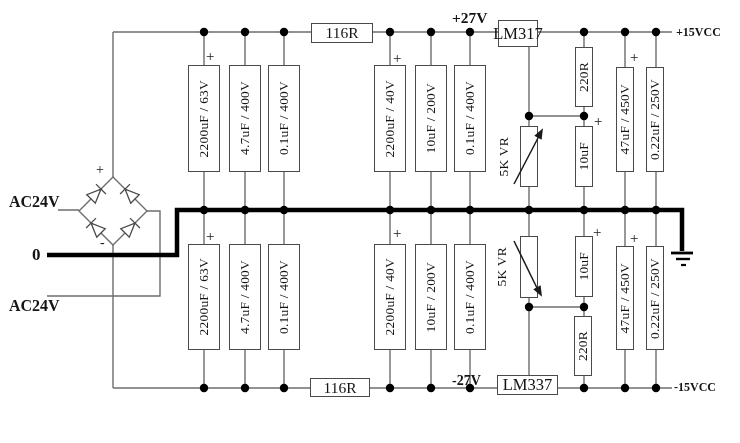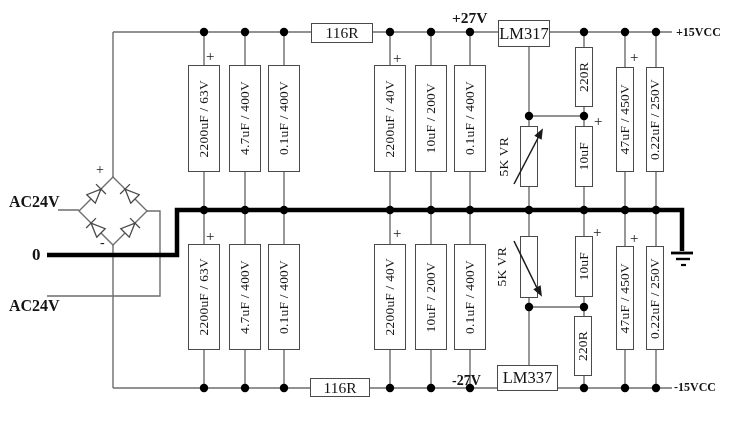--- a/index.html
+++ b/index.html
@@ -137,24 +137,24 @@
     <span class="vtext">0.1uF / 400V</span>
     </div>
 
   <div class="box" style="left:311px;top:23px;width:62px;height:20px">
     <span class="htext">116R</span>
     </div>
   <div class="box" style="left:310px;top:378px;width:60px;height:19px">
     <span class="htext">116R</span>
     </div>
 
-  <div class="box" style="left:498px;top:20px;width:52px;height:27px">
+  <div class="box" style="left:498px;top:20px;width:40px;height:27px">
     <span class="regtext">LM317</span>
     </div>
-  <div class="box" style="left:497px;top:365px;width:61px;height:26px">
+  <div class="box" style="left:497px;top:375px;width:61px;height:20px">
     <span class="regtext">LM337</span>
     </div>
 
   <div class="box" style="left:575px;top:47px;width:18px;height:60px">
     <span class="vtext">220R</span>
     </div>
   <div class="box" style="left:520px;top:126px;width:18px;height:61px"></div>
   <div class="box" style="left:575px;top:126px;width:18px;height:61px">
     <span class="vtext">10uF</span>
     </div>

